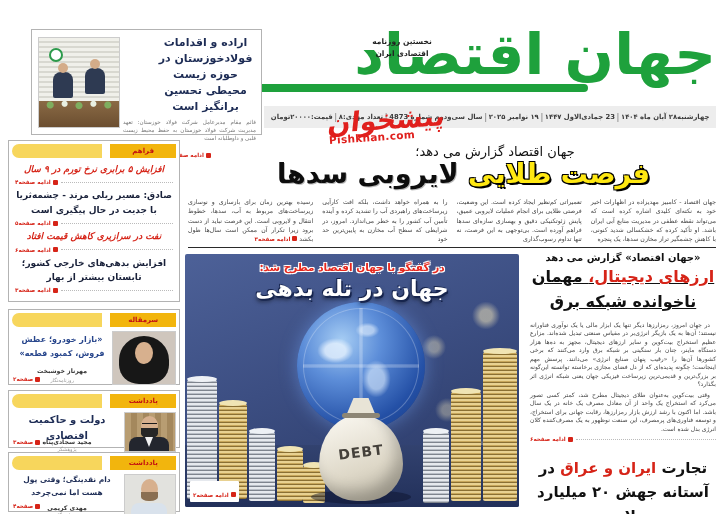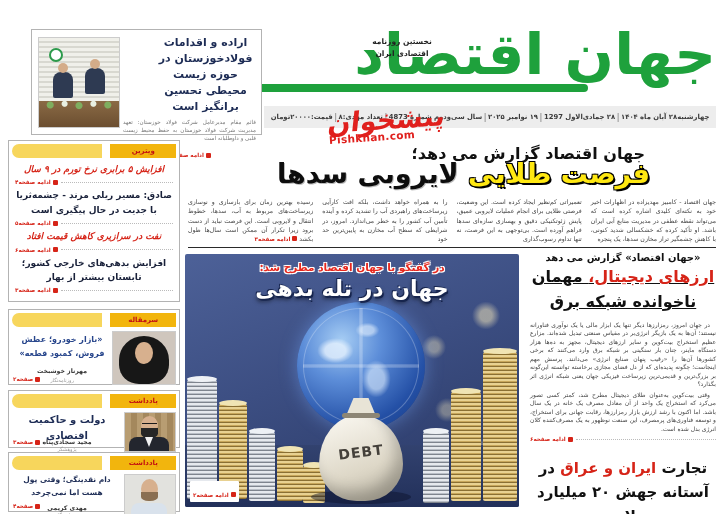--- a/index.html
+++ b/index.html
@@ -35,22 +35,22 @@
   .tl-man{position:absolute;width:20px;height:26px;background:#2e3a52;border-radius:8px 8px 2px 2px;}
   .tl-man::before{content:"";position:absolute;top:-9px;left:5px;width:10px;height:10px;border-radius:50%;background:#d4ac89;}
   .tl-sign{position:absolute;left:10px;top:10px;width:10px;height:10px;border-radius:50%;background:#fff;border:2px solid #2c9a4b;}
   .tl-text{position:absolute;right:5px;top:5px;width:133px;direction:rtl;text-align:center;}
   .tl-headline{color:#1d2c55;font-weight:bold;font-size:11px;line-height:1.45;margin-left:32px;}
   .tl-caption{margin-top:3px;font-size:5.6px;color:#777;text-align:justify;line-height:1.5;}
   .cont{display:inline-flex;align-items:center;gap:2px;color:#d62418;font-size:5.6px;font-weight:bold;direction:rtl;}
   .cont .ic{width:5px;height:5px;background:#d62418;border-radius:1px;display:inline-block;}
 
   
-  .lead-kicker{position:absolute;left:345px;top:144px;width:300px;text-align:right;direction:rtl;
-               font-size:16px;font-weight:bold;color:#111;}
+  .lead-kicker{position:absolute;left:345px;top:144px;width:300px;text-align:center;direction:rtl;
+               font-size:13px;font-weight:normal;color:#111;}
   .lead-headline{position:absolute;left:338px;top:156px;width:312px;text-align:center;direction:rtl;
                  font-size:27px;font-weight:bold;line-height:1.3;white-space:nowrap;}
   .hl-yellow{color:#ffe812;text-shadow:1px 1px 0 #000,-1px 1px 0 #000,1px -1px 0 #000,-1px -1px 0 #000,2px 2px 0 #000;}
   .hl-black{color:#0d0d0d;text-shadow:1px 1px 0 #bbb;}
   .lead-cols{position:absolute;left:188px;top:197px;width:528px;height:46px;display:flex;direction:rtl;gap:9px;}
   .lead-col{flex:1;font-size:6.2px;color:#444;text-align:justify;line-height:1.5;direction:rtl;}
   .lead-rule{position:absolute;left:188px;top:247px;width:528px;border-top:1.5px solid #2a2a2a;}
 
   
   .debt{position:absolute;left:185px;top:254px;width:334px;height:253px;overflow:hidden;border-radius:2px;
@@ -145,21 +145,21 @@
 
   <div class="logo-tail"></div>
   <div class="logo" dir="rtl">جهان اقتصاد</div>
   <div class="tagline">
     <div>نخستین روزنامه</div>
     <div>اقتصادی ایران</div>
   </div>
   <div class="datebar">
     <span>چهارشنبه۲۸ آبان ماه ۱۴۰۴</span>
     <span class="sep">|</span>
-    <span>۲۸ جمادی‌الاول 1297</span>
+    <span>23 جمادی‌الاول ۱۴۴۷</span>
     <span class="sep">|</span>
     <span>۱۹ نوامبر ۲۰۲۵</span>
     <span class="sep">|</span>
     <span>سال سی‌ودوم شماره 4873</span>
     <span class="sep">|</span>
     <span>تعداد مهدی:۸</span>
     <span class="sep">|</span>
     <span>قیمت:۲۰۰۰۰تومان</span>
   </div>
   <div class="watermark">
@@ -254,21 +254,21 @@
     </div>
     <div class="trade-headline">
       <span>تجارت </span><span class="red">ایران و عراق</span><span> در آستانه جهش ۲۰ میلیارد دلاری</span>
     </div>
 
   </div>
 
   <div class="sbox" style="top:140px;width:172px;height:162px;">
     <div class="shead">
       <span class="pill"></span>
-      <span class="tab">ویترین</span>
+      <span class="tab">فراهم</span>
     </div>
     <div class="v-item">
       <div class="v-title red">افزایش ۵ برابری نرخ تورم در ۹ سال</div>
       <div class="cont-row">
           <span class="cont">
             <span class="ic"></span>
             <span>ادامه صفحه۴</span>
           </span>
           <span class="dots"></span>
         </div>

